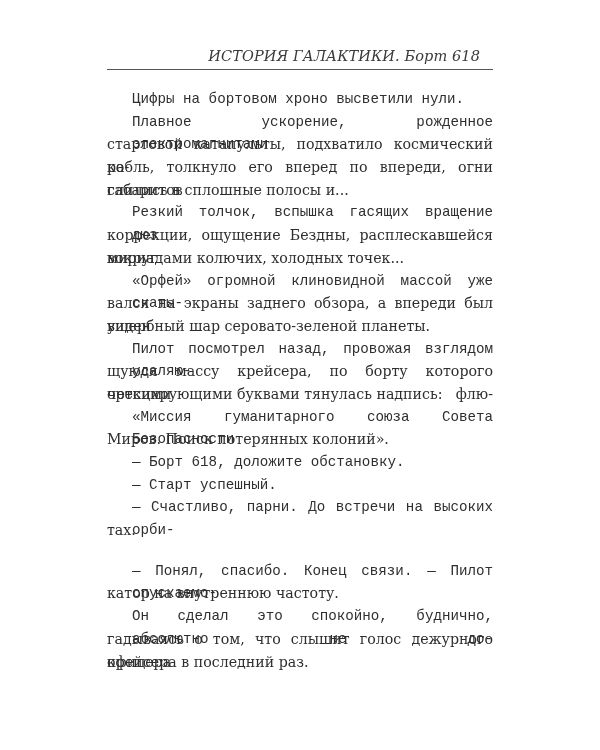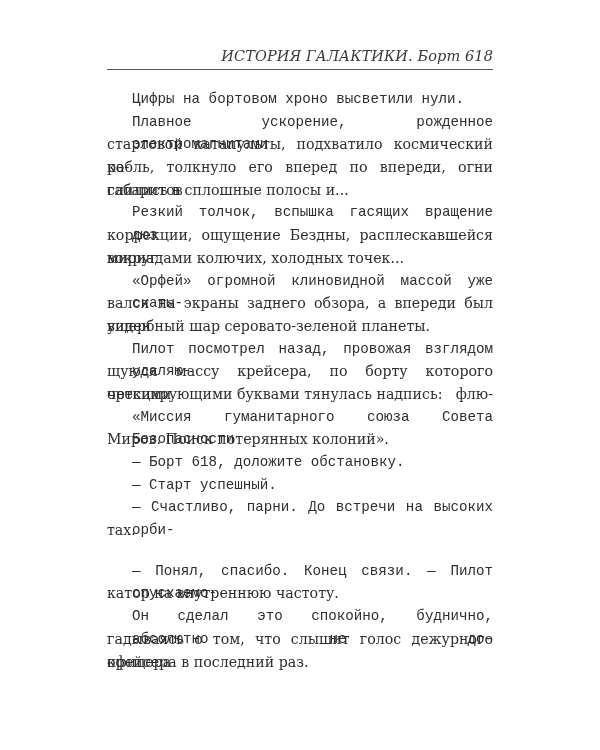--- a/index.html
+++ b/index.html
@@ -1,19 +1,19 @@
 <!DOCTYPE html>
 <html><head>
 <meta charset="utf-8">
 <style>
   html, body { margin: 0; padding: 0; background: #ffffff; }
   body { width: 600px; height: 750px; position: relative; overflow: hidden; }
   .page { position: absolute; left: 0; top: 0; width: 600px; height: 750px; background: #ffffff; }
   .running-head {
-    position: absolute; left: 107px; top: 47px; width: 386px;
+    position: absolute; left: 94px; top: 47px; width: 386px;
     text-align: right;
     font-family: "DejaVu Serif", serif; font-style: italic;
     font-size: 14.5px; color: #3a3a3a; letter-spacing: 0.1px;
     line-height: 18px;
   }
   .head-rule {
     position: absolute; left: 107px; top: 69px; width: 386px; height: 0;
     border-top: 1px solid #555555;
   }
   .body-text {

